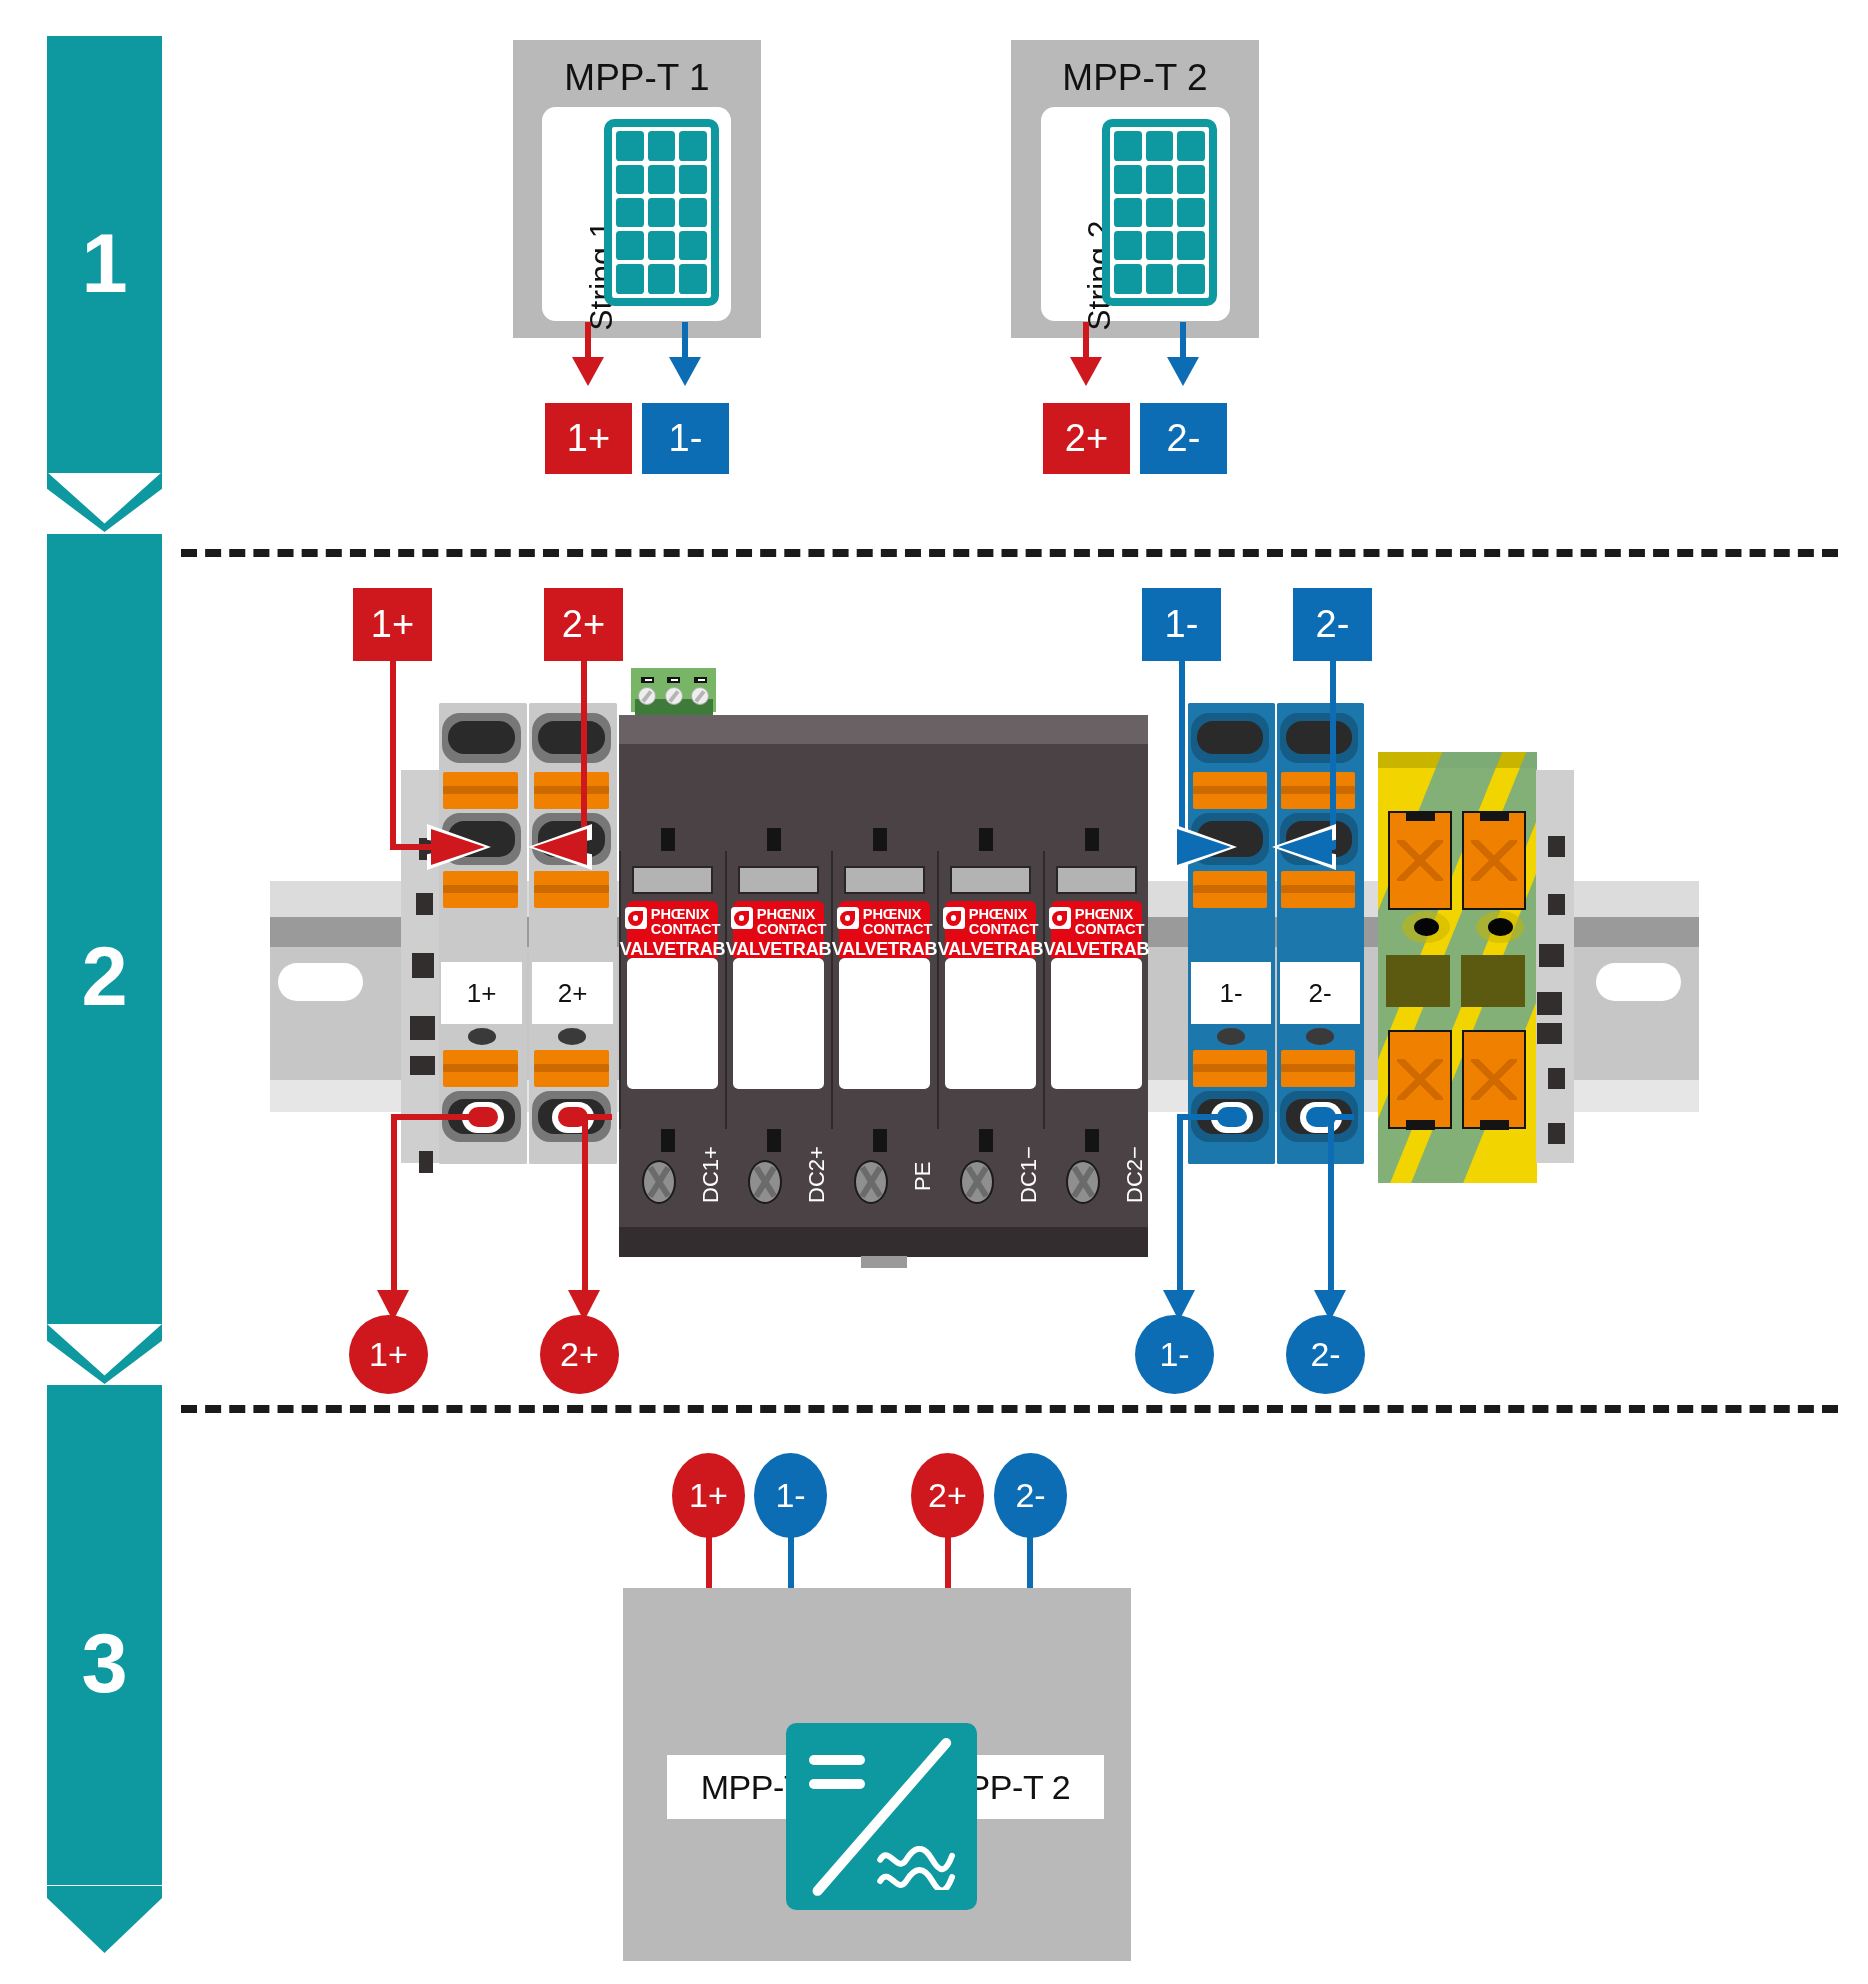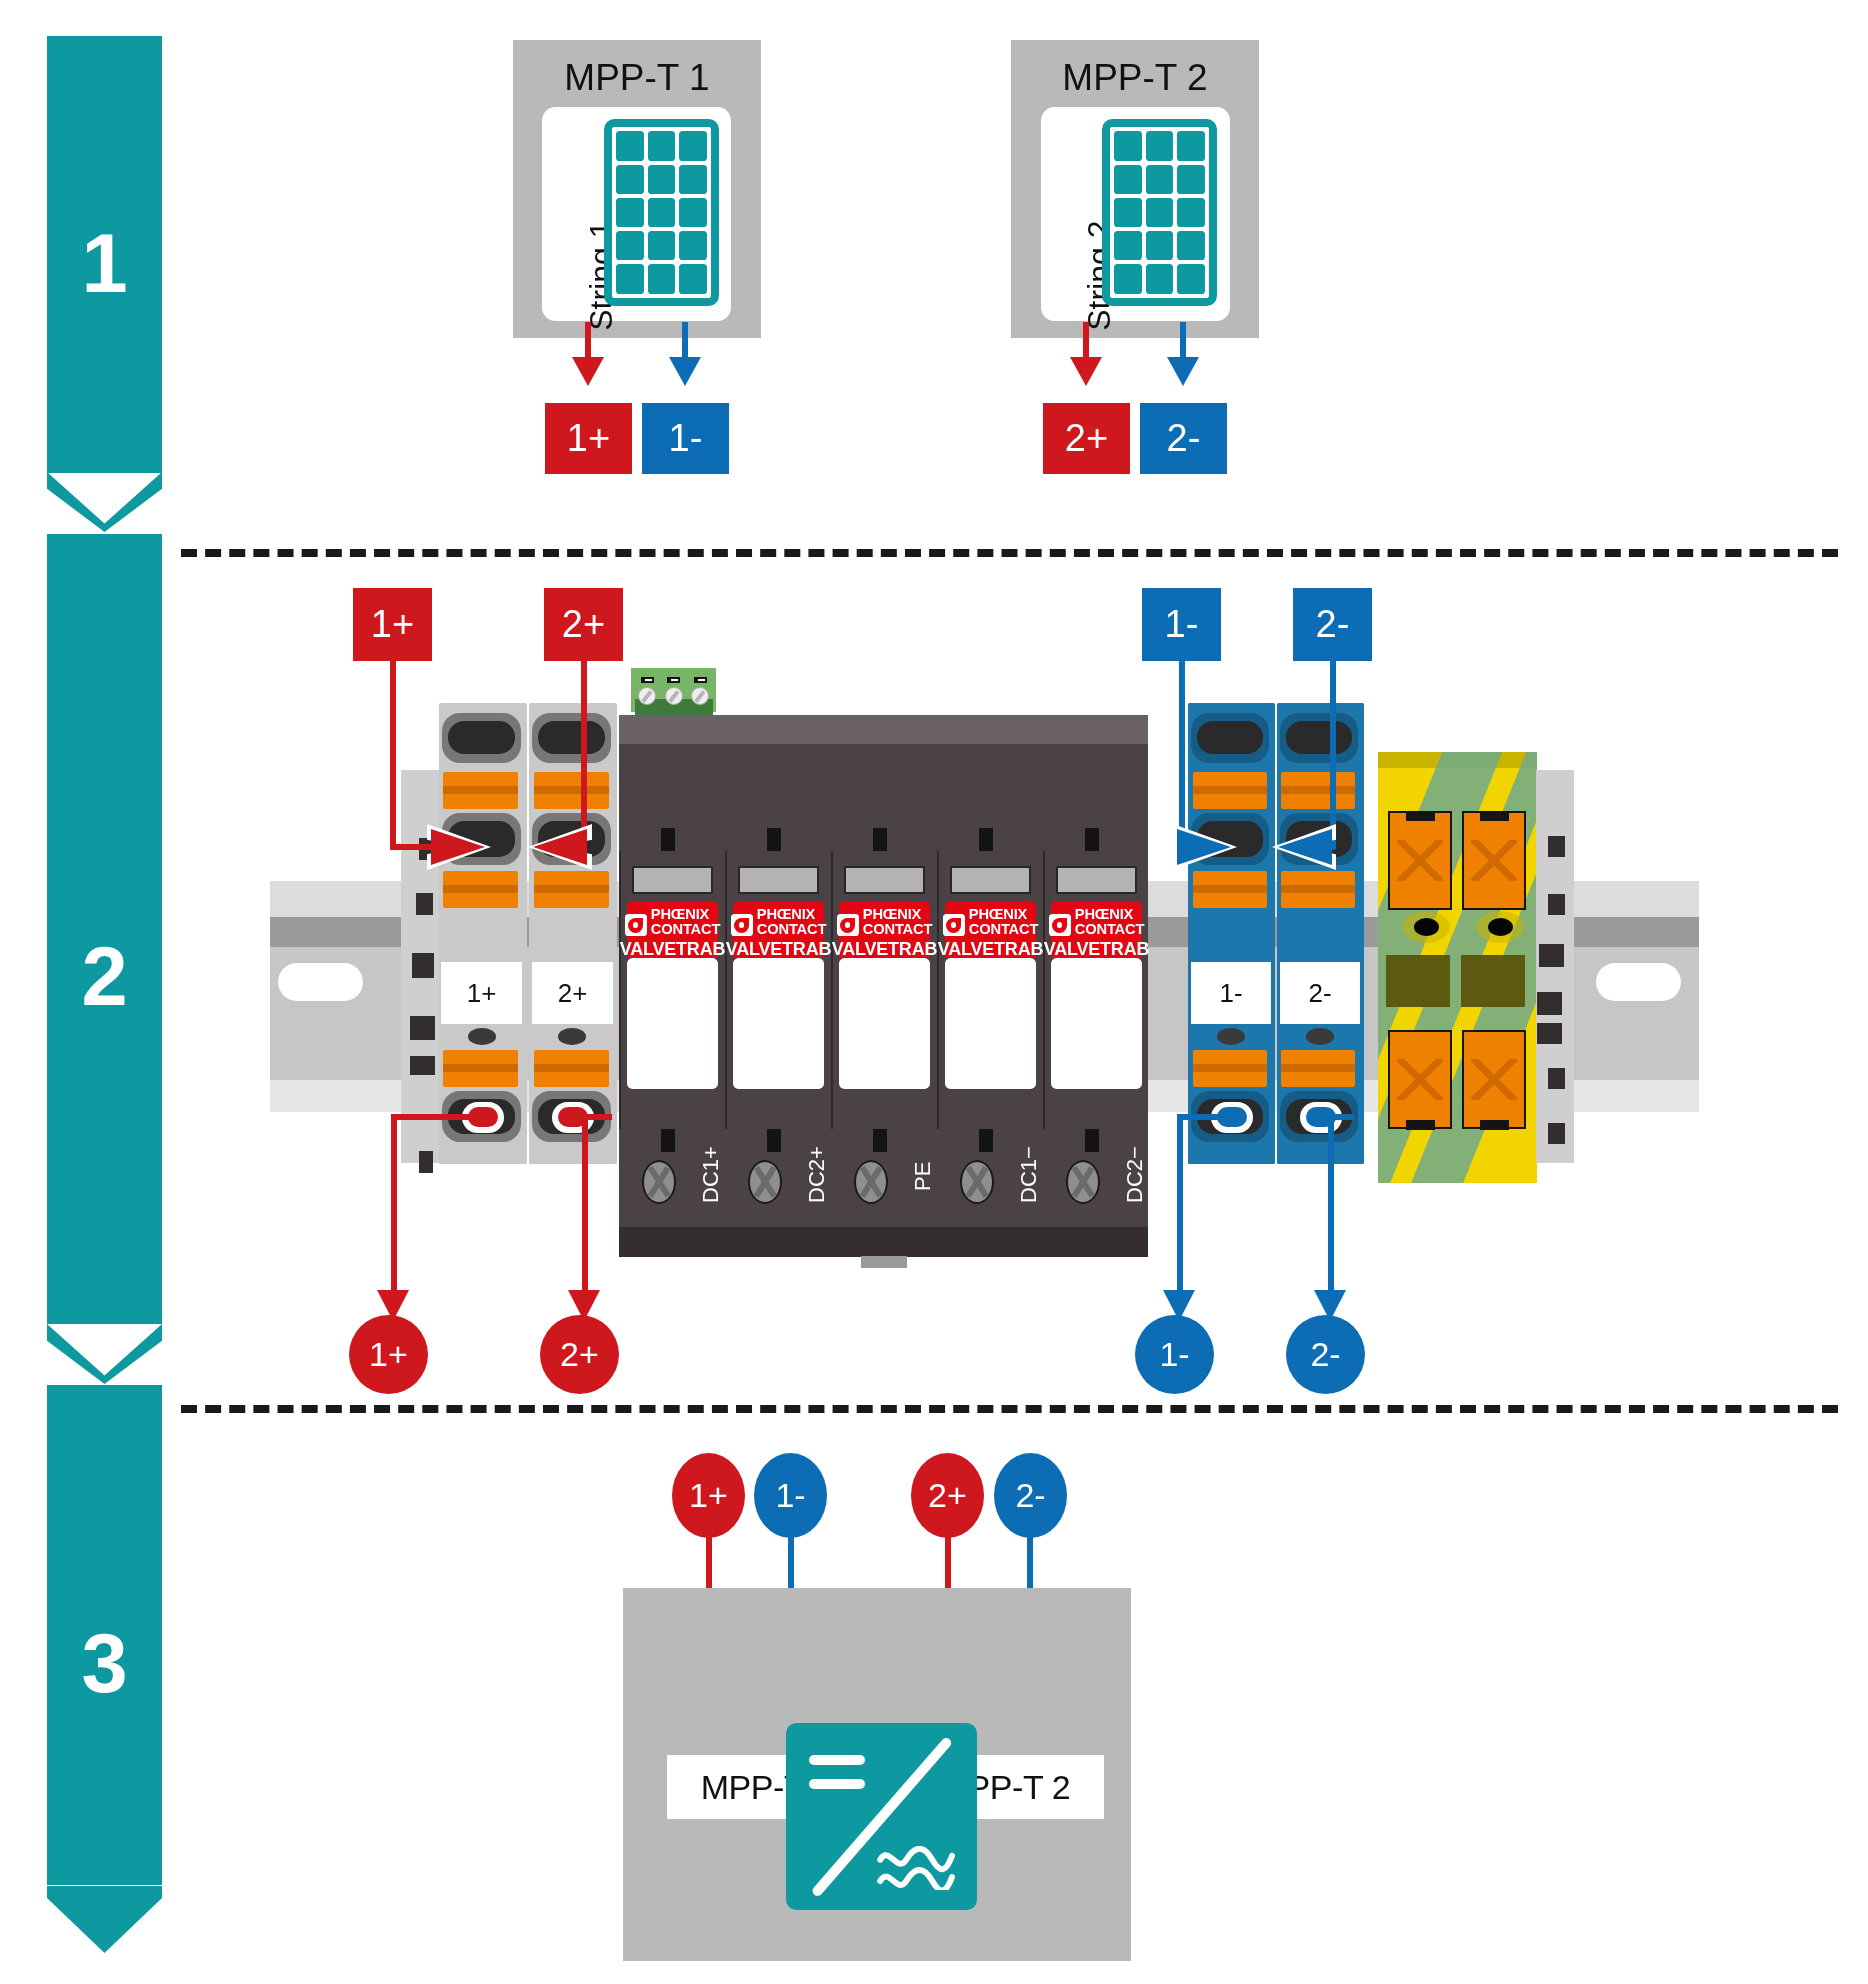--- a/index.html
+++ b/index.html
@@ -68,21 +68,21 @@
   .tb-sidedark{position:absolute;background:#332e2e;}
 
   
   .spd{position:absolute;background:#4a4244;}
   .spd-top{position:absolute;background:#6a6164;}
   .spd-foot{position:absolute;background:#332d2f;}
   .spd-mod{position:absolute;background:#4a4244;border-left:2px solid #2e2a2b;box-sizing:border-box;}
   .spd-win{position:absolute;background:#b3b3b3;border:2px solid #2a2627;box-sizing:border-box;}
   .spd-red{position:absolute;background:#E30613;border-radius:5.6px 5.6px 0 0;
            display:flex;flex-direction:column;align-items:center;justify-content:flex-start;}
-  .pclogo{display:flex;align-items:flex-end;gap:4px;margin-top:6.4px;}
+  .pclogo{display:flex;align-items:flex-start;gap:4px;margin-top:6.4px;}
   .pclogo .glyph{width:22px;height:22px;background:#fff;border-radius:3.6px;position:relative;}
   .pclogo .glyph:before{content:"";position:absolute;left:3.6px;top:3.6px;width:15px;height:15px;
       background:#E30613;border-radius:50% 0 50% 50%;}
   .pclogo .glyph:after{content:"";position:absolute;left:8px;top:8px;width:5.6px;height:5.6px;
       background:#fff;border-radius:50%;}
   .pctext{color:#fff;font-weight:700;font-size:14.7px;line-height:0.98;letter-spacing:-0.2px;}
   .vtname{color:#fff;font-weight:700;font-size:18px;margin-top:3.2px;letter-spacing:-0.2px;}
   .spd-white{position:absolute;background:#fff;border-radius:5.6px;}
   .spd-pin{position:absolute;background:#141414;}
   .screw{position:absolute;border-radius:50%;background:#8f8f8f;border:2.8px solid #1d1a1b;box-sizing:border-box;}

